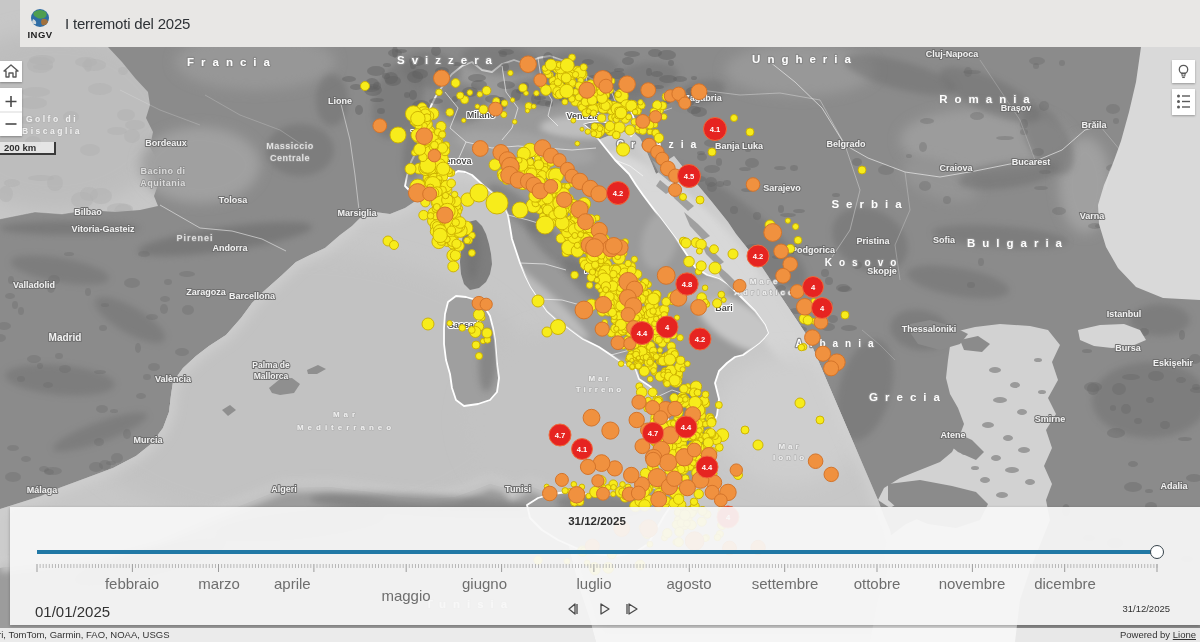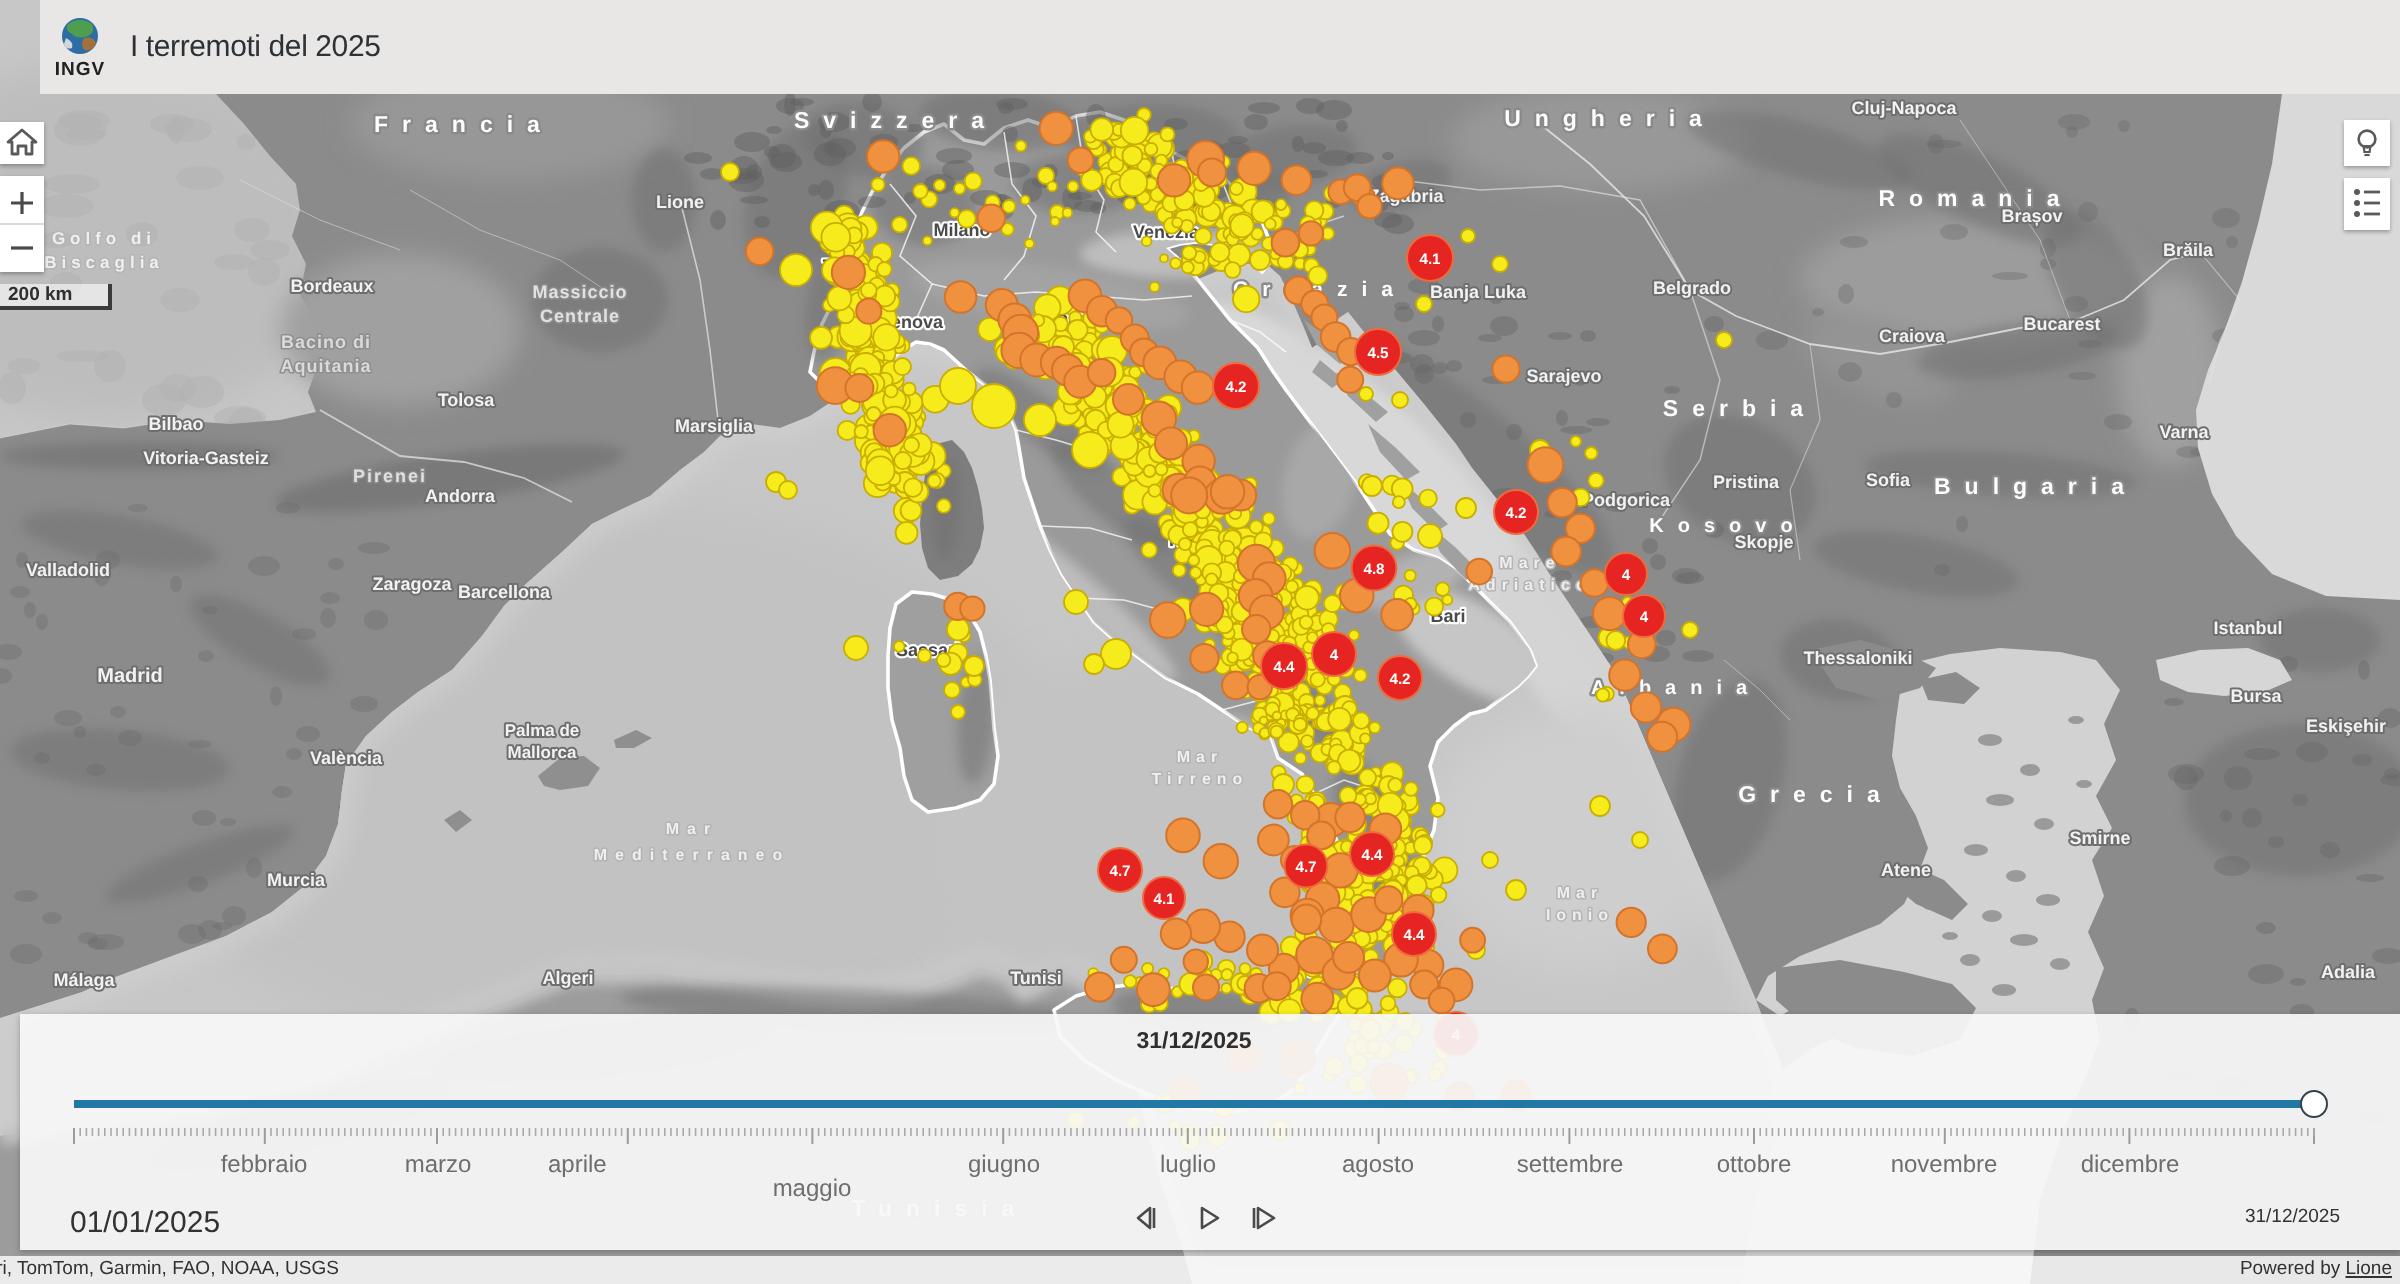--- a/index.html
+++ b/index.html
@@ -2502,26 +2502,26 @@
       <line x1="1135.5" y1="0" x2="1135.5" y2="4" stroke="#a9a9a9" stroke-width="0.8"></line>
       <line x1="1138.5" y1="0" x2="1138.5" y2="4" stroke="#a9a9a9" stroke-width="0.8"></line>
       <line x1="1141.6" y1="0" x2="1141.6" y2="4" stroke="#a9a9a9" stroke-width="0.8"></line>
       <line x1="1144.7" y1="0" x2="1144.7" y2="4" stroke="#a9a9a9" stroke-width="0.8"></line>
       <line x1="1147.8" y1="0" x2="1147.8" y2="4" stroke="#a9a9a9" stroke-width="0.8"></line>
       <line x1="1150.8" y1="0" x2="1150.8" y2="4" stroke="#a9a9a9" stroke-width="0.8"></line>
       <line x1="1153.9" y1="0" x2="1153.9" y2="4" stroke="#a9a9a9" stroke-width="0.8"></line>
       <line x1="1157.0" y1="0" x2="1157.0" y2="4" stroke="#a9a9a9" stroke-width="0.8"></line>
     </svg>
  <div style="position:absolute;left:1140px;top:37.5px;width:12px;height:12px;border-radius:50%;background:#fff;border:1.6px solid #35424a"></div>
- <div style="position:absolute;left:-10px;top:68px;width:1200px;height:12px;font-size:12px;color:#6e6e6e">
+ <div style="position:absolute;left:-10px;top:68px;width:1200px;height:12px;font-size:15px;color:#6e6e6e">
       <div style="position:absolute;left:92px;top:0;width:80px;text-align:center">febbraio</div>
       <div style="position:absolute;left:179px;top:0;width:80px;text-align:center">marzo</div>
       <div style="position:absolute;left:274px;top:0;width:80px;">aprile</div>
       <div style="position:absolute;left:366px;top:12px;width:80px;text-align:center">maggio</div>
-      <div style="position:absolute;left:462px;top:0;width:80px;text-align:center">giugno</div>
+      <div style="position:absolute;left:462px;top:0;width:80px;text-align:left">giugno</div>
       <div style="position:absolute;left:554px;top:0;width:80px;text-align:center">luglio</div>
       <div style="position:absolute;left:649px;top:0;width:80px;text-align:center">agosto</div>
       <div style="position:absolute;left:745px;top:0;width:80px;text-align:center">settembre</div>
       <div style="position:absolute;left:837px;top:0;width:80px;text-align:center">ottobre</div>
       <div style="position:absolute;left:932px;top:0;width:80px;text-align:center">novembre</div>
       <div style="position:absolute;left:1025px;top:0;width:80px;text-align:center">dicembre</div>
     </div>
  <div style="position:absolute;left:25px;top:96px;font-size:15px;color:#323232">01/01/2025</div>
  <div style="position:absolute;right:30px;top:96px;font-size:9.5px;color:#323232">31/12/2025</div>
  <svg width="80" height="18" viewBox="0 0 80 18" style="position:absolute;left:555px;top:93px">

